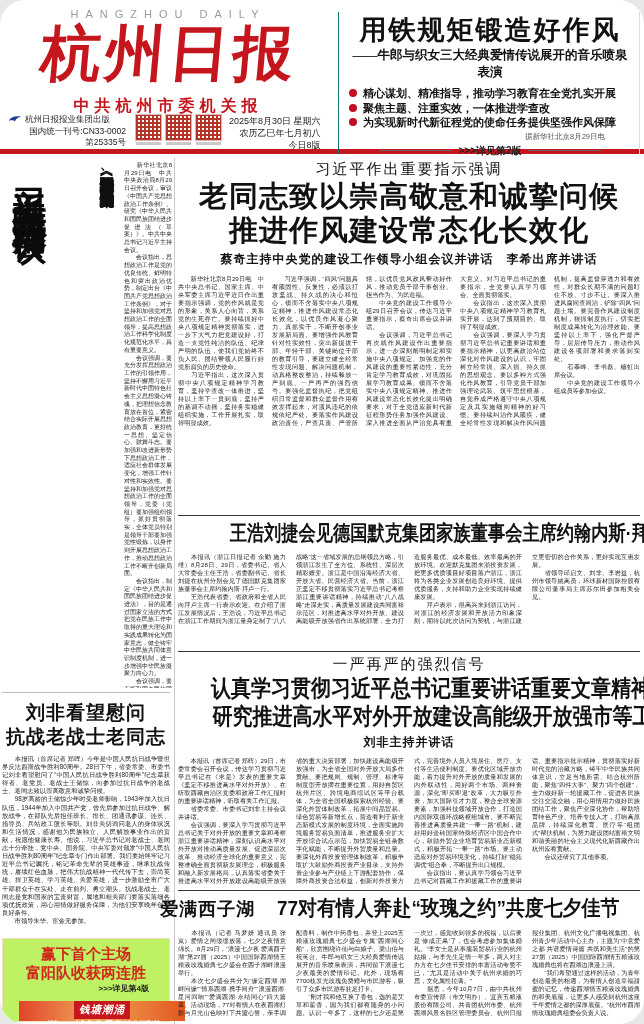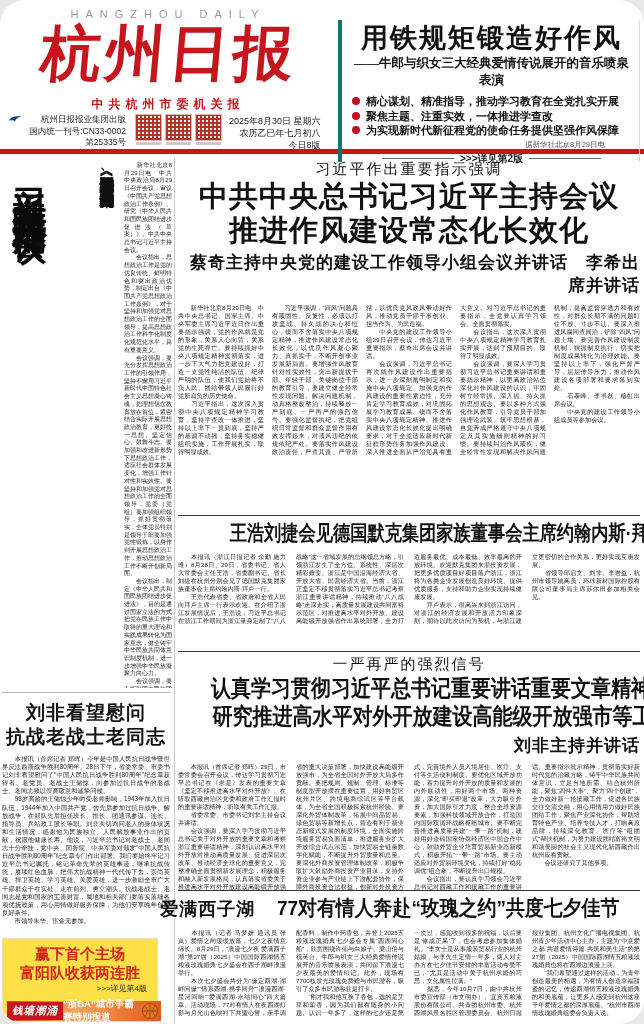--- a/index.html
+++ b/index.html
@@ -7,37 +7,37 @@
         font-family:"Liberation Sans","DejaVu Sans",sans-serif;color:#111;border-radius:25px;}
   .serif{font-family:"Liberation Serif","DejaVu Serif",serif;}
   .abs{position:absolute;}
   .jtext{text-align:justify;white-space:pre-line;overflow:hidden;color:#1c1c1c;}
 
   
   .mh-daily{top:8px;left:0;width:336px;text-align:center;font-size:11px;letter-spacing:7px;color:#9a9a9a;}
   .mh-title{top:16px;left:4px;width:330px;text-align:center;color:#c5161d;font-size:60px;line-height:74px;
             font-weight:900;font-family:"DejaVu Serif","Liberation Serif",serif;
             letter-spacing:4px;transform:skewX(-5deg);}
-  .mh-sub{top:96px;left:0;width:336px;text-align:center;color:#c5161d;font-size:12px;font-weight:bold;letter-spacing:5px;}
+  .mh-sub{top:96px;left:0;width:336px;text-align:center;color:#c5161d;font-size:16px;font-weight:bold;letter-spacing:5px;}
   .mh-info{top:114px;left:8px;width:326px;display:flex;align-items:flex-start;}
   .mh-pub{width:118px;text-align:right;font-size:8.5px;line-height:11.5px;color:#222;}
-  .mh-pub .logo-row{display:flex;justify-content:space-between;align-items:center;gap:3px;}
+  .mh-pub .logo-row{display:flex;justify-content:flex-start;align-items:center;gap:3px;}
   .qr-wrap{display:flex;gap:5px;margin:1px 8px 0 10px;}
   .qr{width:25px;height:25px;
       background:repeating-linear-gradient(0deg,#b5342a 0 2px,rgba(255,255,255,0) 2px 4px),
                  repeating-linear-gradient(90deg,#b5342a 0 2px,#fff 2px 4px);
       outline:1px solid #d9b8b4;}
   .qr-cap{width:25px;height:3px;background:#c9c9c9;margin-top:2px;}
   .mh-date{font-size:9px;line-height:12px;color:#222;padding-top:1px;text-align:right;}
 
   .red-rule{top:149px;left:0;width:644px;height:5px;background:#c5161d;}
   .v-divider{top:158px;left:174px;width:1px;height:866px;background:#c9c9c9;}
 
   
-  .top-box{top:20px;left:338px;width:302px;height:142px;border-left:4px solid #0f766e;border-right:1px solid #ddd;
+  .top-box{top:12px;left:338px;width:302px;height:142px;border-left:1px solid #0f766e;border-right:1px solid #ddd;
            padding:2px 8px 0 10px;box-sizing:border-box;}
   .tb-title{font-size:27px;font-weight:900;text-align:center;letter-spacing:2px;line-height:32px;}
   .tb-sub{font-size:12.5px;font-weight:bold;text-align:center;line-height:17px;margin-top:1px;}
   .tb-bullets{margin-top:5px;}
   .tb-bullet{display:flex;align-items:center;gap:6px;font-size:11px;font-weight:bold;line-height:14.5px;}
   .dot{width:8px;height:8px;border-radius:50%;background:#c30d23;flex:0 0 8px;}
   .tb-credit{font-size:7.5px;color:#555;text-align:right;padding-right:26px;margin-top:2px;}
   .see-more{display:flex;align-items:center;gap:6px;margin:2px 30px 0 30px;font-size:10px;font-weight:bold;color:#222;}
   .see-more::before,.see-more::after{content:"";flex:1;border-top:1px solid #666;}
 
@@ -48,37 +48,37 @@
   .v-deck{position:absolute;left:58px;top:6px;width:64px;height:514px;writing-mode:vertical-rl;
           font-size:14.5px;line-height:31px;font-weight:bold;}
   .v-body{position:absolute;left:124px;top:2px;width:48px;height:526px;font-size:6px;line-height:7.7px;}
 
   
   .veterans{top:692px;left:2px;width:168px;height:242px;border-top:1px solid #bbb;box-sizing:border-box;padding-top:8px;}
   .vet-h{font-size:19px;font-weight:900;text-align:center;line-height:24px;letter-spacing:1px;}
   .vet-body{margin-top:6px;height:174px;font-size:6.3px;line-height:8.1px;}
 
   
-  .sports{top:938px;left:2px;width:156px;height:84px;background:#fde047;border:1px solid #efdfc2;box-sizing:border-box;}
+  .sports{top:938px;left:2px;width:168px;height:84px;background:#bef264;border:1px solid #efdfc2;box-sizing:border-box;}
   .sp-h{color:#d2251c;font-weight:900;text-align:center;font-size:15px;line-height:19px;}
   .sp-h.first{margin-top:5px;}
-  .sp-more{text-align:right;font-size:8px;font-weight:normal;padding-right:10px;margin-top:1px;color:#222;}
-  .sp-banner{position:absolute;left:4px;bottom:0;width:100%;height:20px;display:flex;align-items:center;
-             background:linear-gradient(90deg,#e0452a 0%,#f2a558 45%,#e2581f 100%);}
+  .sp-more{text-align:right;font-size:8px;font-weight:bold;padding-right:20px;margin-top:1px;color:#222;}
+  .sp-banner{position:absolute;left:16px;bottom:0;width:100%;height:20px;display:flex;align-items:center;
+             background:linear-gradient(90deg,#e0452a 0%,#f2a558 45%,#e2581f 100%);flex-direction:column;}
   .sp-brand{background:#c8161e;color:#fff;font-weight:900;font-style:italic;font-size:10.5px;
             padding:2px 5px;letter-spacing:1px;}
   .sp-text{color:#fff;font-weight:bold;font-size:9.5px;margin-left:0;flex:1;}
   .bball{margin-right:3px;}
 
   
   .art{left:178px;width:462px;}
   .a2{top:160px;height:354px;}
   .kicker{font-size:15px;text-align:center;letter-spacing:2px;}
   .a2 .h{font-size:29px;font-weight:900;text-align:center;line-height:34px;letter-spacing:1px;}
-  .deck{font-size:17px;font-weight:bold;text-align:right;margin-top:4px;letter-spacing:1px;}
+  .deck{font-size:12px;font-weight:bold;text-align:center;margin-top:4px;letter-spacing:1px;}
   .a2-body{margin-top:7px;height:224px;column-count:5;column-gap:8px;font-size:6.2px;line-height:8px;}
 
   .hrule{left:178px;width:462px;height:1px;background:#333;}
 
   .a3{top:519px;height:128px;}
   .a3 .h{text-align:center;white-space:nowrap;}
   .a3 .h span{display:inline-block;font-size:21px;font-weight:900;transform:scaleX(0.82);transform-origin:center;}
   .a3-body{margin-top:6px;height:94px;column-count:4;column-gap:10px;font-size:6.2px;line-height:8px;}
 
   .a4{top:655px;height:232px;}
@@ -189,21 +189,21 @@
         <svg width="16" height="16" viewBox="0 0 16 16">
           <circle cx="8" cy="8" r="7.5" fill="#e87722" stroke="#8a4313" stroke-width="0.8"></circle>
           <path d="M0.5 8 H15.5 M8 0.5 V15.5 M2.5 2.5 C6 6 6 10 2.5 13.5 M13.5 2.5 C10 6 10 10 13.5 13.5" stroke="#8a4313" stroke-width="0.8" fill="none"></path>
         </svg>
       </span>
     </div>
   </div>
 
   <div class="abs art a2">
     <div class="kicker serif">习近平作出重要指示强调</div>
-    <div class="h">中共中央总书记习近平主持会议</div>
+    <div class="h">老同志致以崇高敬意和诚挚问候</div>
     <div class="h">推进作风建设常态化长效化</div>
     <div class="deck serif">蔡奇主持中央党的建设工作领导小组会议并讲话　李希出席并讲话</div>
     <div class="a2-body jtext">　　新华社北京8月29日电　中共中央总书记、国家主席、中央军委主席习近平近日作出重要指示强调，党的作风就是党的形象，关系人心向背，关系党的生死存亡。要持续抓好中央八项规定精神贯彻落实，进一步下大气力把党建设好，打造一支党性纯洁的队伍、纪律严明的队伍，使我们党始终不负人民、团结带领人民履行好党所肩负的历史使命。
 　　习近平指出，这次深入贯彻中央八项规定精神学习教育，坚持学查改一体推进，坚持以上率下一贯到底，坚持严的基调不动摇，坚持务实稳健组织实施，工作开展扎实，取得明显成效。
 　　习近平强调，“四风”问题具有顽固性、反复性，必须以打攻坚战、持久战的决心和恒心，锲而不舍落实中央八项规定精神，推进作风建设常态化长效化，以优良作风凝心聚力、真抓实干，不断开创事业发展新局面。要增强作风教育针对性实效性，突出新提拔干部、年轻干部、关键岗位干部的教育引导，要建立健全经常性发现问题、解决问题机制，动真格整改整治，持续释放一严到底、一严再严的强烈信号。要强化监督执纪，把党组织日常监督和群众监督作用有效发挥起来，对顶风违纪的依规依纪严处。要落实作风建设政治责任，严查其责、严管所辖，以优良党风政风带动好作风，推动党员干部干事创业、担当作为、为民造福。
 　　中央党的建设工作领导小组29日召开会议，传达习近平重要指示，蔡奇出席会议并讲话。
 　　会议强调，习近平总书记再次就作风建设作出重要指示，进一步深刻阐明制定和实施中央八项规定、加强党的作风建设的重要性紧迫性，充分肯定学习教育成效，对巩固拓展学习教育成果、锲而不舍落实中央八项规定精神、推进作风建设常态化长效化提出明确要求，对于全党适应新时代新征程形势任务加强作风建设、深入推进全面从严治党具有重大意义。对习近平总书记的重要指示，全党要认真学习领会、全面贯彻落实。
 　　会议指出，这次深入贯彻中央八项规定精神学习教育扎实开展，达到了预期目的、取得了明显成效。
 　　会议强调，要深入学习贯彻习近平总书记重要讲话和重要指示精神，以更高政治站位深化对作风建设的认识，牢固树立经常抓、深入抓、持久抓的思想观念。要以多种方式强化作风教育，引导党员干部加强理论武装、筑牢思想根基，自觉养成严格遵守中央八项规定及其实施细则精神的好习惯。要持续纠治作风顽疾，健全经常性发现和解决作风问题机制，提高监督穿透力和有效性，对群众长期不满的问题盯住不放、寸步不让。要深入推进风腐同查同治，铲除“四风”问题土壤。要完善作风建设制度机制，狠抓制度执行，切实把制度成果转化为治理效能。要坚持以上率下，强化严督严导，层层传导压力，推动作风建设各项部署和要求落到实处。
 　　石泰峰、李书磊、穆虹出席会议。

